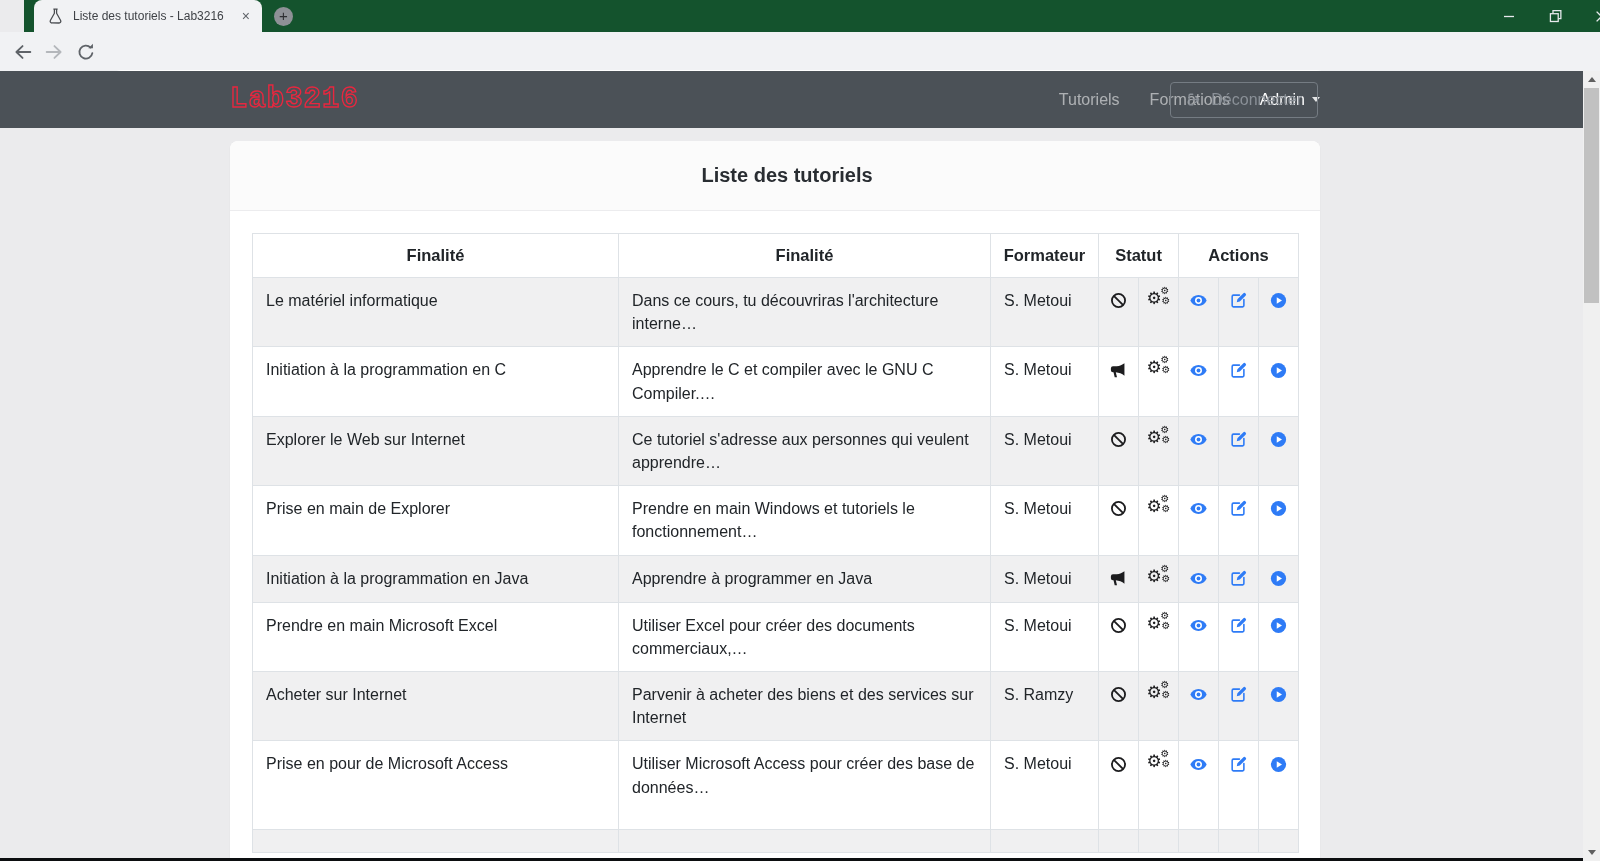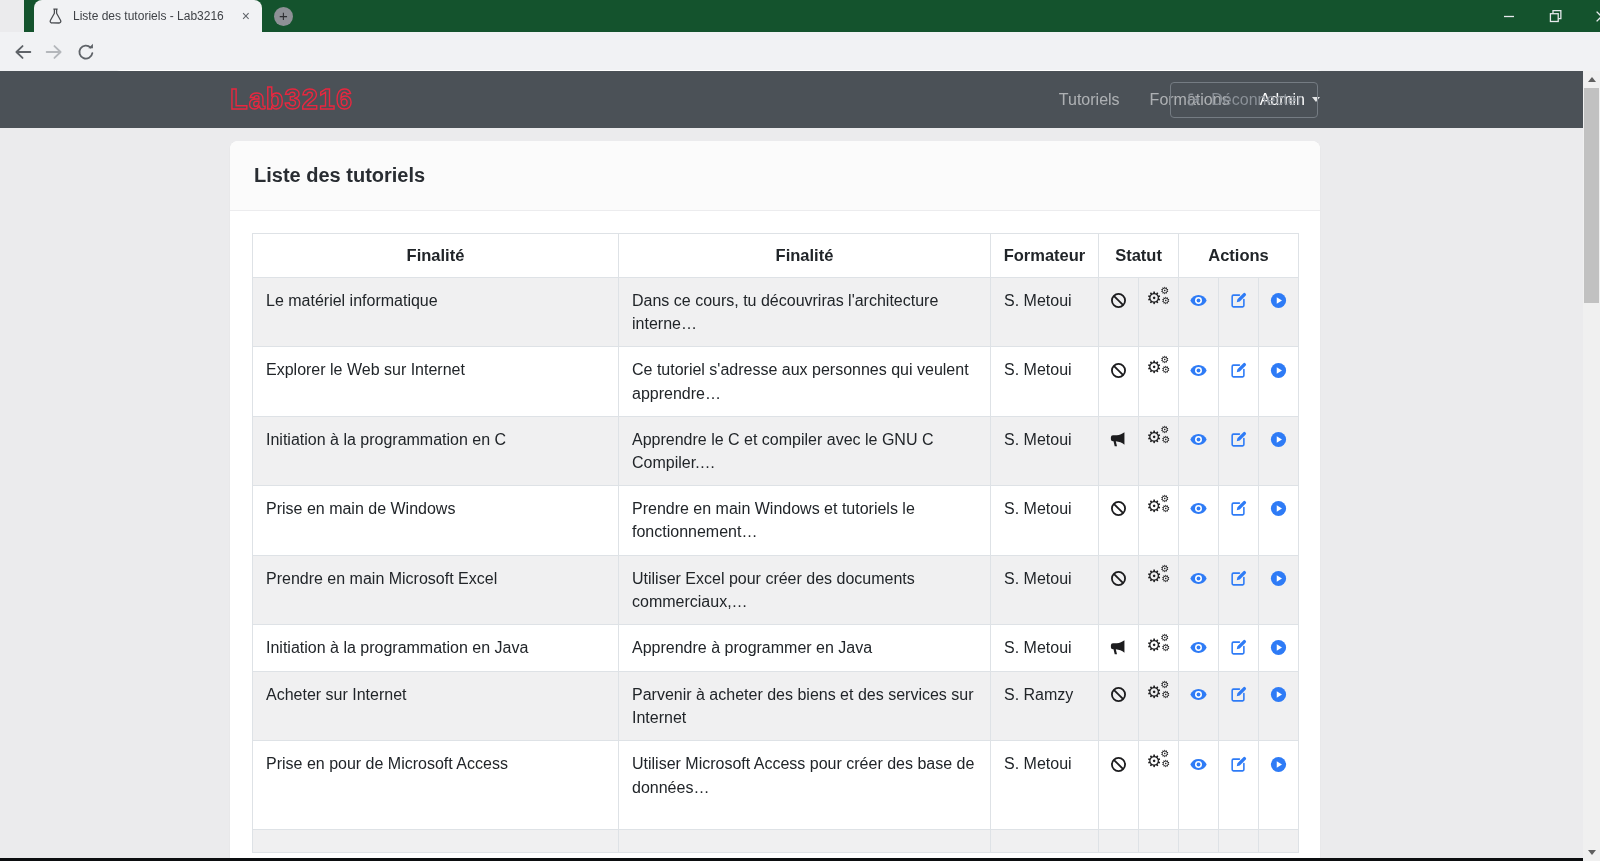--- a/index.html
+++ b/index.html
@@ -37,36 +37,36 @@
   .frame-ext { width:16px; height:16px; border:2.5px solid #3f62ad; position:relative; }
   .frame-ext i { position:absolute; width:4px; height:4px; background:#2c4a8a; }
   .ext-sep { position:absolute; left:1492px; top:42px; width:1px; height:19px; background:#cfd1d5; }
   .avatar { width:21px; height:21px; border-radius:50%; background:#00897b; color:#fff; font-size:11px;
             font-weight:bold; display:flex; align-items:center; justify-content:center; }
   .dots { color:#5f6368; font-size:15px; letter-spacing:0; line-height:5px; text-align:center; width:16px; }
 
   
   .navbar { position:absolute; left:0; top:71px; width:1583px; height:57px; background:#4b5157;
             display:flex; align-items:center; }
-  .brand { position:absolute; left:230px; top:12px; font-family:Liberation Sans, sans-serif;
+  .brand { position:absolute; left:230px; top:12px; font-family:Liberation Mono, monospace;
            font-size:29px; font-weight:bold; letter-spacing:1px; color:#e8273f;
            -webkit-text-fill-color:transparent; -webkit-text-stroke:1.4px #e8273f; }
   .nav-links { position:absolute; right:263px; top:0; height:57px; display:flex; align-items:center; gap:30px; }
   .nav-link { font-size:16px; color:rgba(255,255,255,0.55); cursor:pointer; }
   .nav-link.active { color:#fff; display:flex; align-items:center; gap:7px; }
   .caret { width:0; height:0; border-left:4.5px solid transparent; border-right:4.5px solid transparent;
            border-top:5px solid rgba(255,255,255,0.85); display:inline-block; }
   .logout-btn { position:absolute; right:265px; top:10.5px; height:36px; padding:8px 15px; border:1px solid #757c83;
                 border-radius:4px; background:transparent; color:#8a9097; font-size:16px;
                 display:flex; align-items:center; gap:8px; cursor:pointer; font-family:inherit; }
 
   .card { position:absolute; left:230px; top:141px; width:1090px; height:900px; background:#fff;
           border-radius:8px; box-shadow:0 1px 2px rgba(0,0,0,0.06); }
   .card-header { height:70px; background:#fbfbfb; border-bottom:1px solid #ececee;
-                 border-radius:8px 8px 0 0; display:flex; align-items:center; padding-left:24px; }
+                 border-radius:8px 8px 0 0; display:flex; align-items:center; padding-left:24px;justify-content:center; }
   .card-title { font-size:20px; font-weight:bold; color:#292d32; }
   .card-body { padding:22px 22px; }
 
   table { border-collapse:collapse; width:1046px; table-layout:fixed; }
   th, td { border:1px solid #dee2e6; color:#212529; }
   th { font-size:16.5px; font-weight:bold; text-align:center; padding:12px 8px; background:#fff; }
   td { font-size:16px; padding:11px 13px; vertical-align:top; line-height:1.45; }
   tbody tr:nth-child(odd) td { background:#f0f0f1; }
   tbody tr:nth-child(8) td { padding-bottom:30px; }
   td.c-icon { text-align:center; padding:10px 2px; }
@@ -277,20 +277,50 @@
                 </svg>
     </td>
     <td class="c-icon">
       <svg class="ic blue" viewBox="0 0 24 24">
                   <use href="#i-play"></use>
                 </svg>
     </td>
   </tr>
 
   <tr>
+    <td>Initiation à la programmation en C</td>
+    <td>Apprendre le C et compiler avec le GNU C Compiler.…</td>
+    <td>S. Metoui</td>
+    <td class="c-icon">
+      
+      <svg class="ic dark" viewBox="0 0 24 24">
+                  <use href="#i-bullhorn"></use>
+                </svg>
+    </td>
+    <td class="c-icon">
+      <span class="cogs"><span class="g1">⚙</span><span class="g2">⚙</span><span class="g3">⚙</span></span>
+    </td>
+    <td class="c-icon">
+      <svg class="ic blue" viewBox="0 0 24 24">
+                  <use href="#i-eye"></use>
+                </svg>
+    </td>
+    <td class="c-icon">
+      <svg class="ic blue" viewBox="0 0 24 24">
+                  <use href="#i-edit"></use>
+                </svg>
+    </td>
+    <td class="c-icon">
+      <svg class="ic blue" viewBox="0 0 24 24">
+                  <use href="#i-play"></use>
+                </svg>
+    </td>
+  </tr>
+
+  <tr>
     <td>Explorer le Web sur Internet</td>
     <td>Ce tutoriel s'adresse aux personnes qui veulent apprendre…</td>
     <td>S. Metoui</td>
     <td class="c-icon">
       <svg class="ic dark" viewBox="0 0 24 24">
                   <use href="#i-ban"></use>
                 </svg>
       
     </td>
     <td class="c-icon">
@@ -307,58 +337,58 @@
                 </svg>
     </td>
     <td class="c-icon">
       <svg class="ic blue" viewBox="0 0 24 24">
                   <use href="#i-play"></use>
                 </svg>
     </td>
   </tr>
 
   <tr>
-    <td>Initiation à la programmation en C</td>
-    <td>Apprendre le C et compiler avec le GNU C Compiler.…</td>
+    <td>Prise en main de Explorer</td>
+    <td>Prendre en main Windows et tutoriels le fonctionnement…</td>
+    <td>S. Metoui</td>
+    <td class="c-icon">
+      <svg class="ic dark" viewBox="0 0 24 24">
+                  <use href="#i-ban"></use>
+                </svg>
+      
+    </td>
+    <td class="c-icon">
+      <span class="cogs"><span class="g1">⚙</span><span class="g2">⚙</span><span class="g3">⚙</span></span>
+    </td>
+    <td class="c-icon">
+      <svg class="ic blue" viewBox="0 0 24 24">
+                  <use href="#i-eye"></use>
+                </svg>
+    </td>
+    <td class="c-icon">
+      <svg class="ic blue" viewBox="0 0 24 24">
+                  <use href="#i-edit"></use>
+                </svg>
+    </td>
+    <td class="c-icon">
+      <svg class="ic blue" viewBox="0 0 24 24">
+                  <use href="#i-play"></use>
+                </svg>
+    </td>
+  </tr>
+
+  <tr>
+    <td>Initiation à la programmation en Java</td>
+    <td>Apprendre à programmer en Java</td>
     <td>S. Metoui</td>
     <td class="c-icon">
       
       <svg class="ic dark" viewBox="0 0 24 24">
                   <use href="#i-bullhorn"></use>
                 </svg>
-    </td>
-    <td class="c-icon">
-      <span class="cogs"><span class="g1">⚙</span><span class="g2">⚙</span><span class="g3">⚙</span></span>
-    </td>
-    <td class="c-icon">
-      <svg class="ic blue" viewBox="0 0 24 24">
-                  <use href="#i-eye"></use>
-                </svg>
-    </td>
-    <td class="c-icon">
-      <svg class="ic blue" viewBox="0 0 24 24">
-                  <use href="#i-edit"></use>
-                </svg>
-    </td>
-    <td class="c-icon">
-      <svg class="ic blue" viewBox="0 0 24 24">
-                  <use href="#i-play"></use>
-                </svg>
-    </td>
-  </tr>
-
-  <tr>
-    <td>Prise en main de Windows</td>
-    <td>Prendre en main Windows et tutoriels le fonctionnement…</td>
-    <td>S. Metoui</td>
-    <td class="c-icon">
-      <svg class="ic dark" viewBox="0 0 24 24">
-                  <use href="#i-ban"></use>
-                </svg>
-      
     </td>
     <td class="c-icon">
       <span class="cogs"><span class="g1">⚙</span><span class="g2">⚙</span><span class="g3">⚙</span></span>
     </td>
     <td class="c-icon">
       <svg class="ic blue" viewBox="0 0 24 24">
                   <use href="#i-eye"></use>
                 </svg>
     </td>
     <td class="c-icon">
@@ -375,50 +405,20 @@
 
   <tr>
     <td>Prendre en main Microsoft Excel</td>
     <td>Utiliser Excel pour créer des documents commerciaux,…</td>
     <td>S. Metoui</td>
     <td class="c-icon">
       <svg class="ic dark" viewBox="0 0 24 24">
                   <use href="#i-ban"></use>
                 </svg>
       
-    </td>
-    <td class="c-icon">
-      <span class="cogs"><span class="g1">⚙</span><span class="g2">⚙</span><span class="g3">⚙</span></span>
-    </td>
-    <td class="c-icon">
-      <svg class="ic blue" viewBox="0 0 24 24">
-                  <use href="#i-eye"></use>
-                </svg>
-    </td>
-    <td class="c-icon">
-      <svg class="ic blue" viewBox="0 0 24 24">
-                  <use href="#i-edit"></use>
-                </svg>
-    </td>
-    <td class="c-icon">
-      <svg class="ic blue" viewBox="0 0 24 24">
-                  <use href="#i-play"></use>
-                </svg>
-    </td>
-  </tr>
-
-  <tr>
-    <td>Initiation à la programmation en Java</td>
-    <td>Apprendre à programmer en Java</td>
-    <td>S. Metoui</td>
-    <td class="c-icon">
-      
-      <svg class="ic dark" viewBox="0 0 24 24">
-                  <use href="#i-bullhorn"></use>
-                </svg>
     </td>
     <td class="c-icon">
       <span class="cogs"><span class="g1">⚙</span><span class="g2">⚙</span><span class="g3">⚙</span></span>
     </td>
     <td class="c-icon">
       <svg class="ic blue" viewBox="0 0 24 24">
                   <use href="#i-eye"></use>
                 </svg>
     </td>
     <td class="c-icon">

